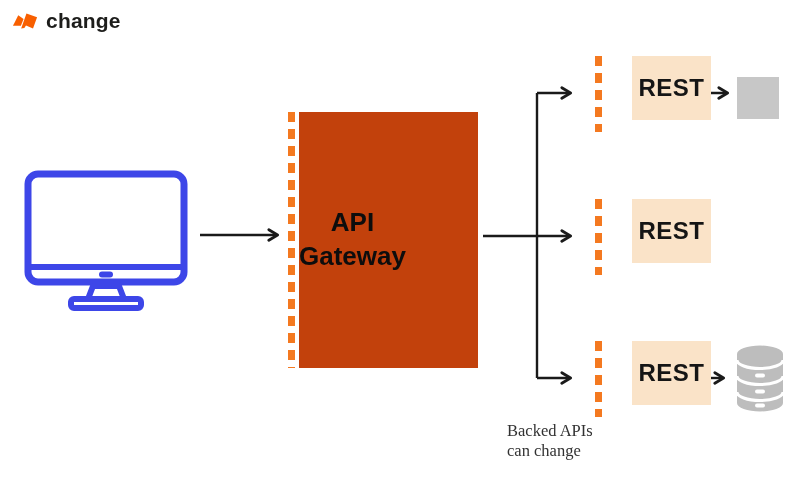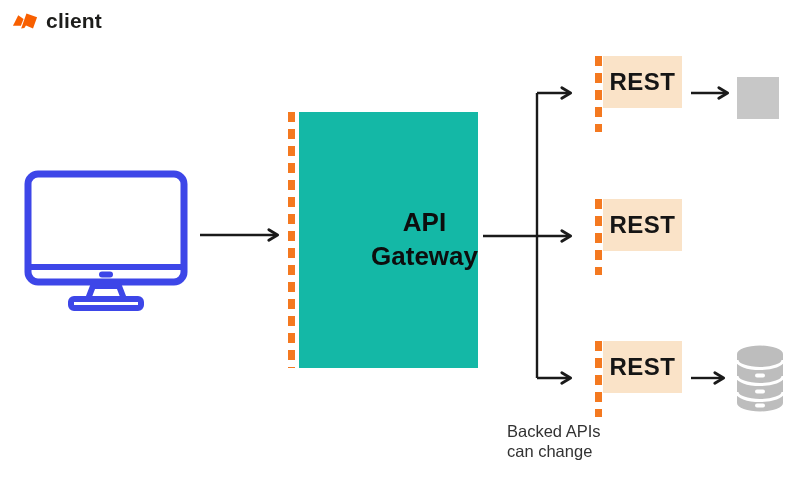--- a/index.html
+++ b/index.html
@@ -30,54 +30,54 @@
 
   
   .annotation {
     position: absolute;
     font-size: 16.5px;
     line-height: 1.22;
     color: #323232;
     white-space: pre-line;
   }
   #entry-annotation  { left: 290px; top: 68px; }
-  #backend-annotation { left: 507px; top: 421px; }
+  #backend-annotation { left: 507px; top: 421px; font-family: Liberation Serif, serif; }
 
   
   .dash-v {
     position: absolute;
     width: 7px;
     background-image: repeating-linear-gradient(
       to bottom, #f47920 0px, #f47920 10px,
       transparent 10px, transparent 17px);
   }
 
   
   #gateway-dash { left: 288px; top: 112px; height: 256px; }
   #gateway-box {
     position: absolute;
     left: 299px; top: 112px;
     width: 179px; height: 256px;
-    background: #14b8a6;
-    display: flex; align-items: center; justify-content: flex-end;
+    background: #c2410c;
+    display: flex; align-items: center; justify-content: flex-start;
   }
   .gateway-label {
     font-size: 26px;
     font-weight: 700;
     color: #0d0d0d;
     text-align: center;
     line-height: 1.3;
     white-space: pre-line;
   }
 
   
   .rest-box {
     position: absolute;
-    left: 603px;
-    width: 79px; height: 52px;
+    left: 632px;
+    width: 79px; height: 64px;
     background: #fae3c8;
     display: flex; align-items: center; justify-content: center;
   }
   .rest-dash { left: 595px; height: 76px; }
   .rest-label {
     font-size: 24px;
     font-weight: 700;
     color: #151515;
     letter-spacing: 0.5px;
   }
@@ -102,21 +102,21 @@
 </head>
 <body>
 
 <div id="canvas">
 
   <div class="logo">
     <svg width="27" height="19" viewBox="0 0 28 19">
       <path fill="#f85f00" d="M1 14 L6.5 3 L12 6.8 L9.2 14 Z"></path>
       <path fill="#f85f00" d="M9.5 16.8 L15 1.2 L26 5 L21.8 16.8 L14.5 13.6 L12.8 16.2 Z"></path>
     </svg>
-    <span class="brand-name">client</span>
+    <span class="brand-name">change</span>
   </div>
 
   <svg id="client-monitor-icon" width="168" height="146" viewBox="0 0 168 146">
     <g fill="none" stroke="#3d46e8" stroke-width="7" stroke-linejoin="round">
       <rect x="6" y="6" width="156" height="108" rx="10"></rect>
       <line x1="6" y1="99" x2="162" y2="99" stroke-width="6"></line>
       <path d="M71 118 L97 118 L102 131 L66 131 Z" stroke-width="6" fill="#ffffff"></path>
       <rect x="49" y="131" width="70" height="9" rx="3" stroke-width="6" fill="#ffffff"></rect>
     </g>
     <rect x="77" y="103.5" width="14" height="6" rx="3" fill="#3d46e8"></rect>

